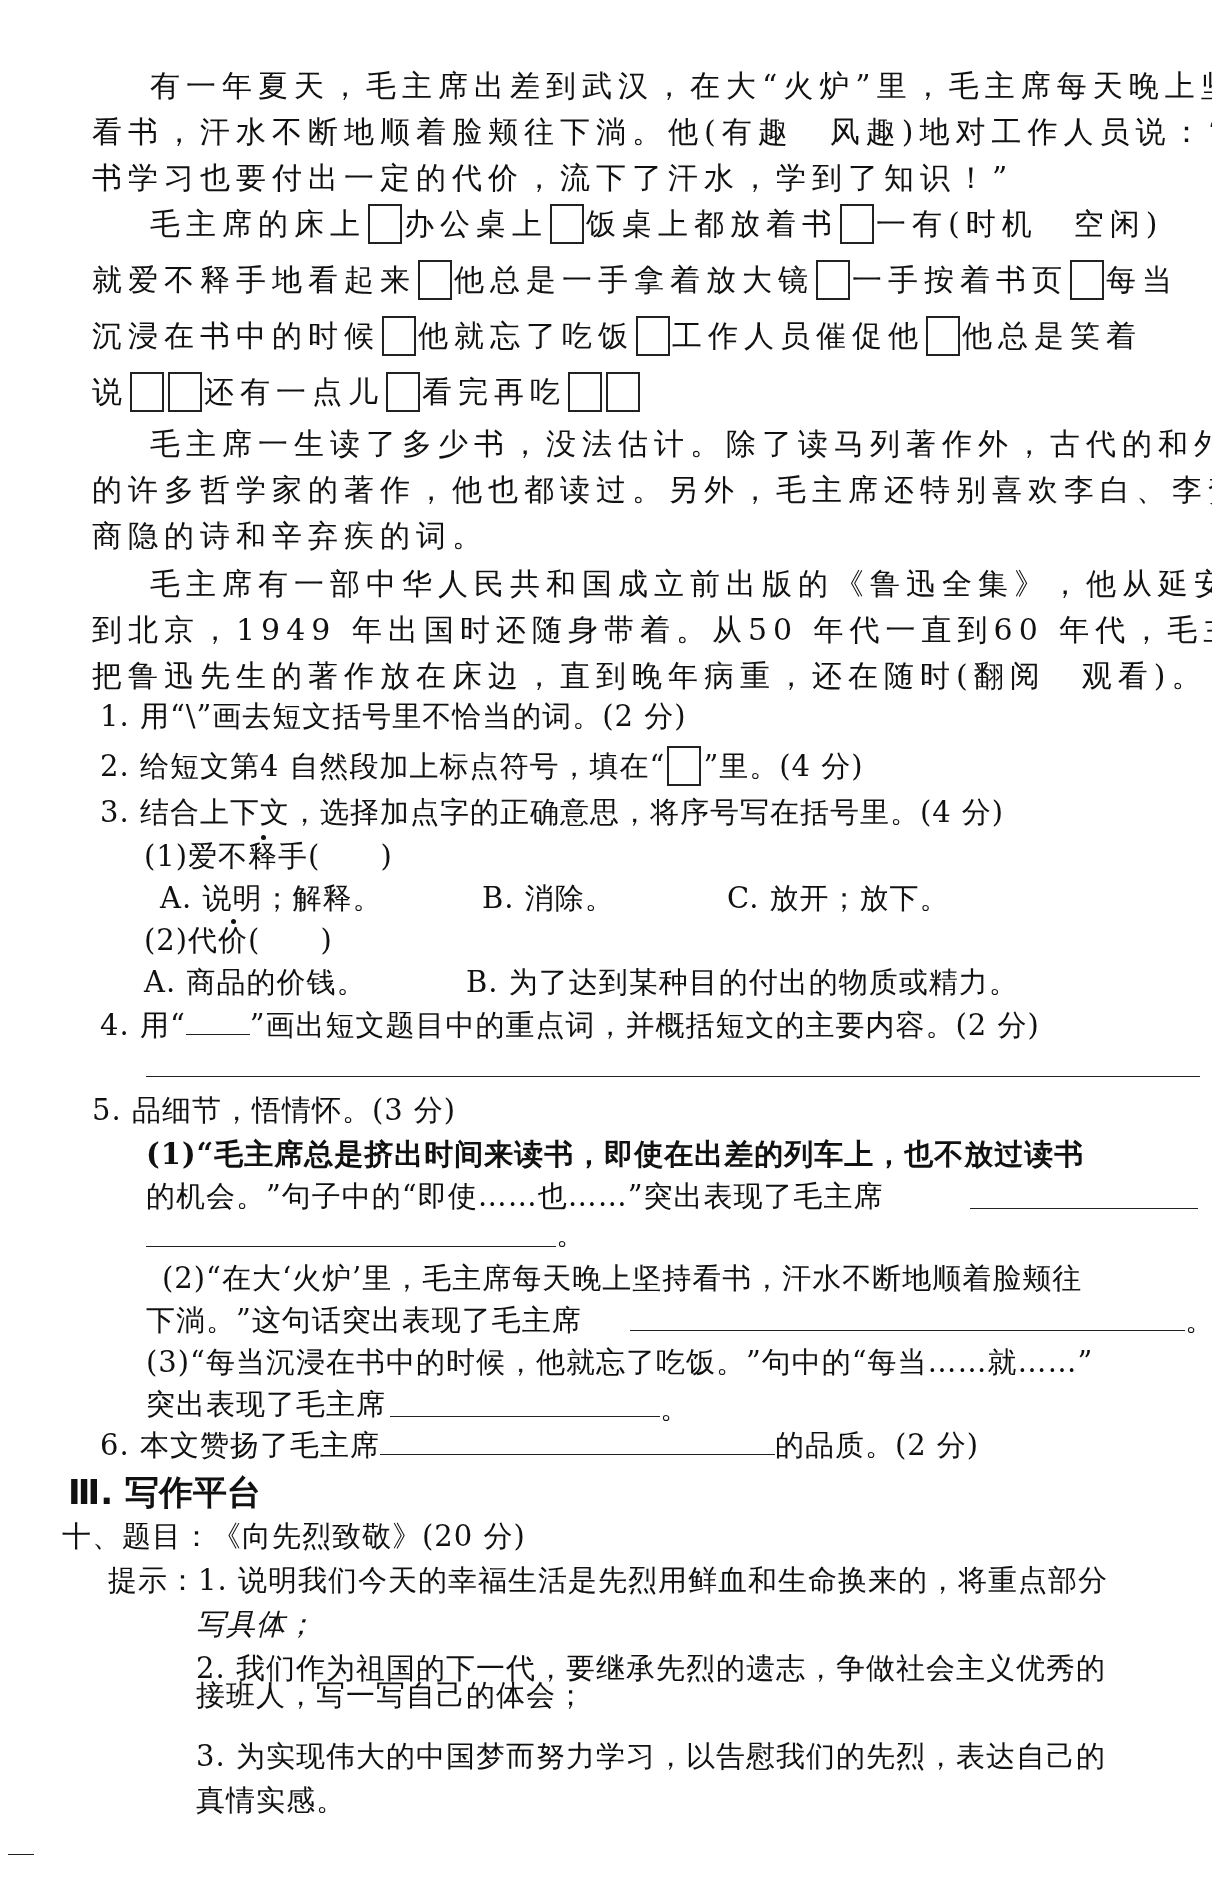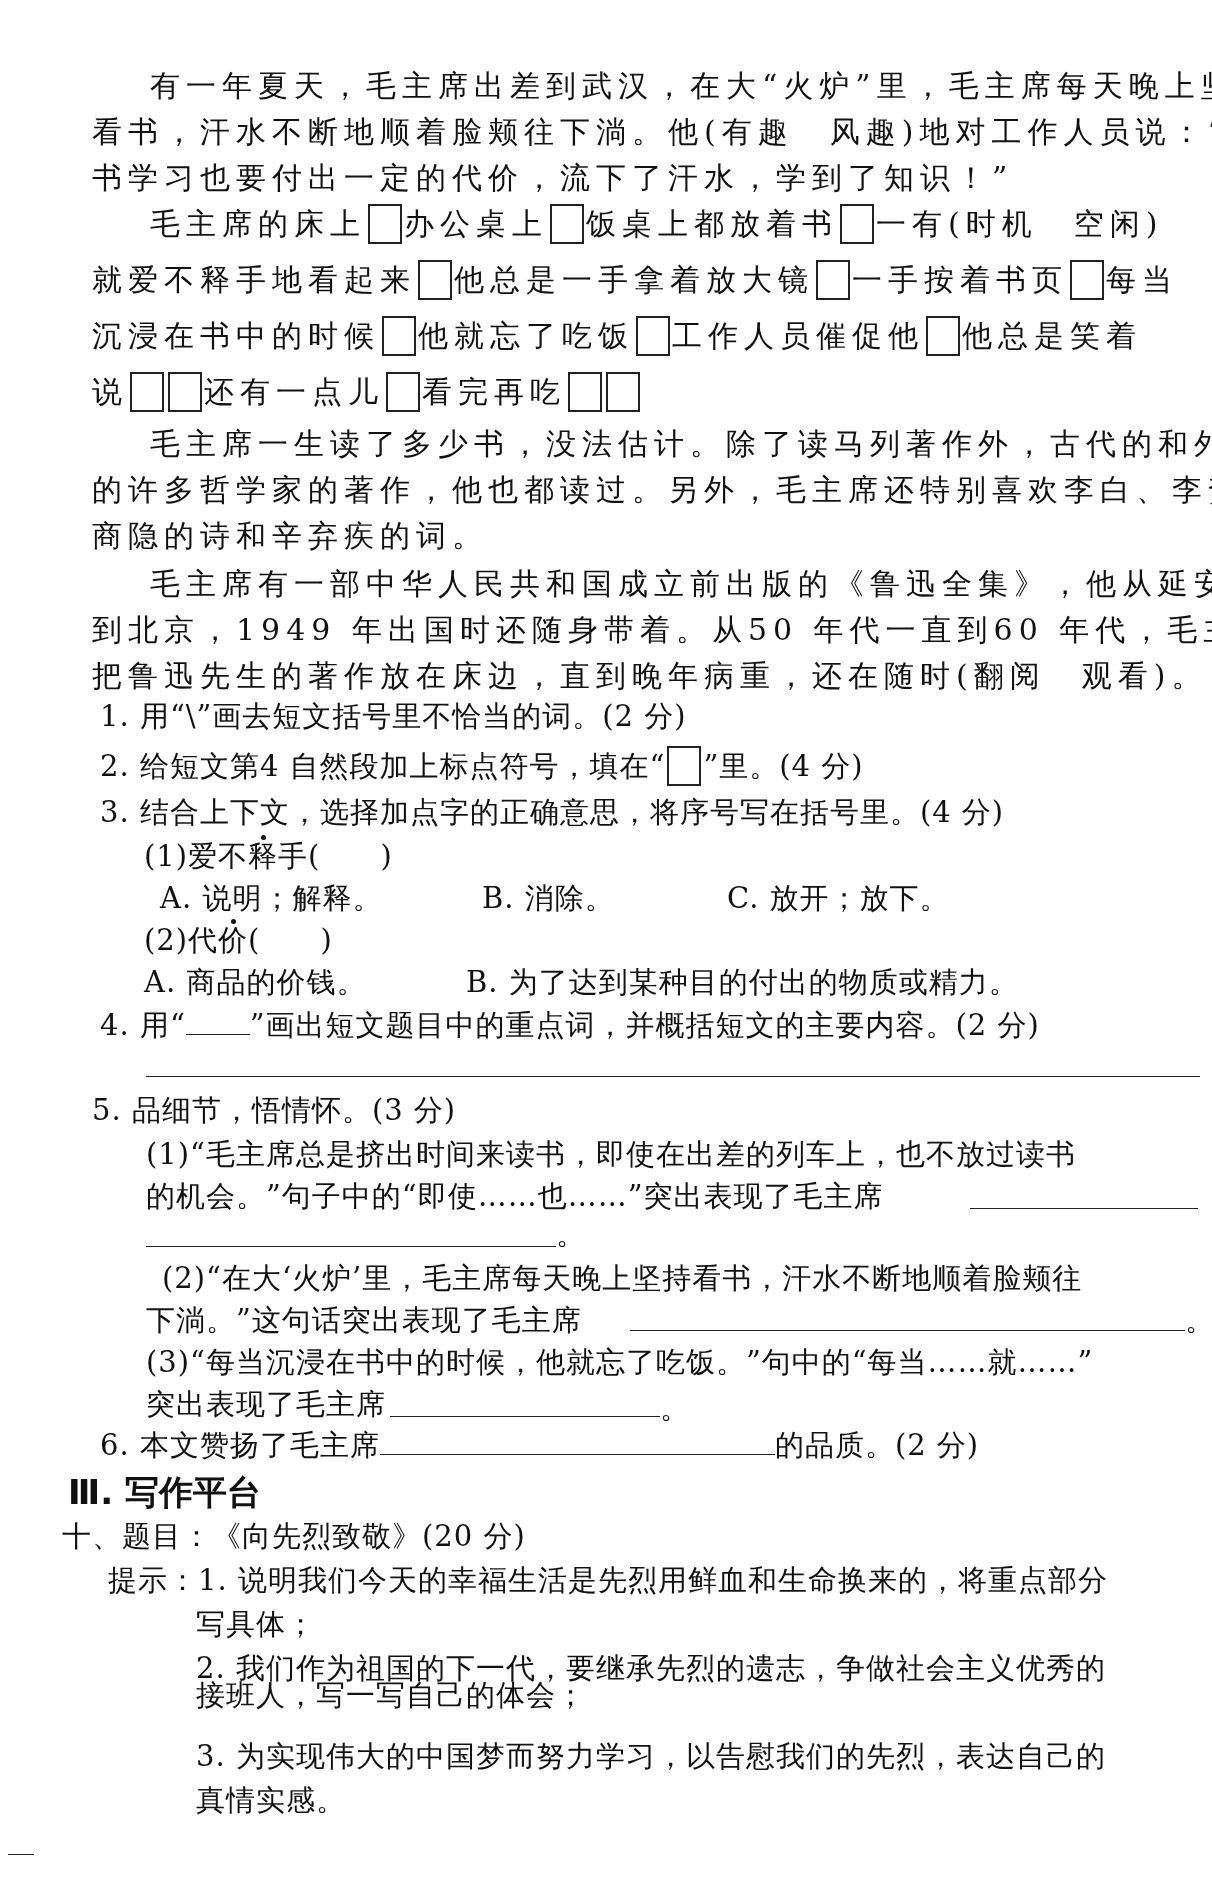--- a/index.html
+++ b/index.html
@@ -78,21 +78,21 @@
 </div>
 <div class="line" style="top:962px; left:144px;">
   <span style="display:inline-block; width:322px;">A. 商品的价钱。</span><span>B. 为了达到某种目的付出的物质或精力。</span>
 </div>
 <div class="line" style="top:1004px; left:100px;">
   <span>4. 用“</span><span class="blank" style="width:64px;"></span><span>”画出短文题目中的重点词，并概括短文的主要内容。(2 分)</span>
 </div>
 <div class="hline" style="top:1076px; left:146px; width:1054px;"></div>
 
 <div class="line" style="top:1090px; left:92px;">5. 品细节，悟情怀。(3 分)</div>
-<div class="line" style="top:1134px; left:146px;">(1)“毛主席总是挤出时间来读书，即使在出差的列车上，也不放过读书</div>
+<div class="line" style="top:1134px; left:146px;font-weight:bold;">(1)“毛主席总是挤出时间来读书，即使在出差的列车上，也不放过读书</div>
 <div class="line" style="top:1176px; left:146px;">的机会。”句子中的“即使……也……”突出表现了毛主席</div>
 <div class="hline" style="top:1208px; left:970px; width:228px;"></div>
 <div class="hline" style="top:1246px; left:146px; width:410px;"></div>
 <div class="line" style="top:1214px; left:556px;">。</div>
 
 <div class="line" style="top:1258px; left:162px;">(2)“在大‘火炉’里，毛主席每天晚上坚持看书，汗水不断地顺着脸颊往</div>
 <div class="line" style="top:1300px; left:146px;">下淌。”这句话突出表现了毛主席</div>
 <div class="hline" style="top:1330px; left:630px; width:555px;"></div>
 <div class="line" style="top:1300px; left:1185px;">。</div>
 
@@ -103,19 +103,19 @@
 
 <div class="line" style="top:1424px; left:100px;">
   <span>6. 本文赞扬了毛主席</span><span class="blank" style="width:395px;"></span><span>的品质。(2 分)</span>
 </div>
 
 <div class="section" style="top:1470px;">Ⅲ. 写作平台</div>
 <div class="line" style="top:1516px; left:62px;">十、题目：《向先烈致敬》(20 分)</div>
 <div class="line" style="top:1560px; left:108px;">
   <span>提示：</span><span>1. 说明我们今天的幸福生活是先烈用鲜血和生命换来的，将重点部分</span>
 </div>
-<div class="line" style="top:1604px; left:196px;">写具体；</div>
+<div class="line" style="top:1604px; left:196px;font-style:italic;">写具体；</div>
 <div class="line" style="top:1648px; left:196px;">2. 我们作为祖国的下一代，要继承先烈的遗志，争做社会主义优秀的</div>
 <div class="line" style="top:1675px; left:196px;">接班人，写一写自己的体会；</div>
 <div class="line" style="top:1736px; left:196px;">3. 为实现伟大的中国梦而努力学习，以告慰我们的先烈，表达自己的</div>
 <div class="line" style="top:1780px; left:196px;">真情实感。</div>
 
 <div class="footer-mark"></div>
 
 </body></html>

